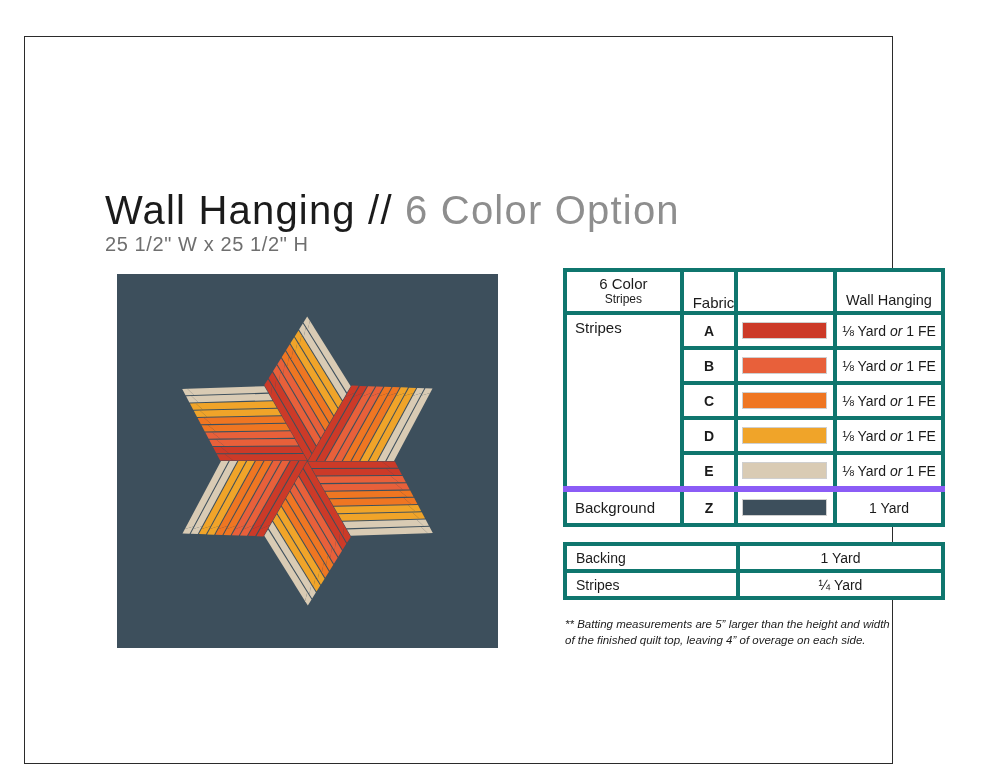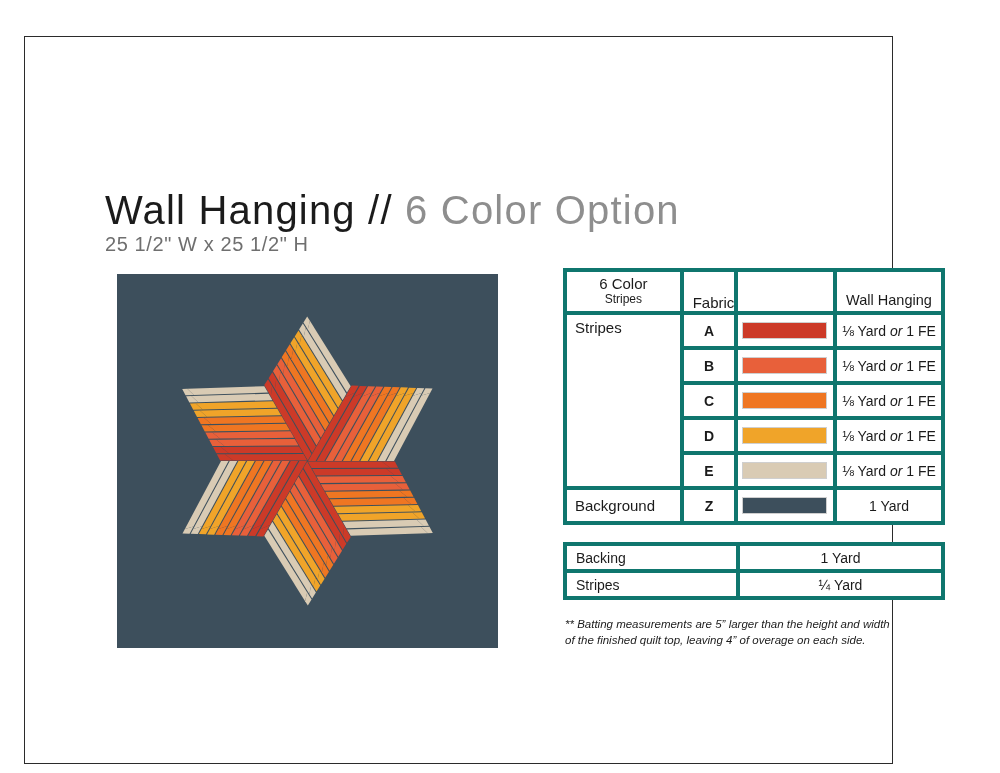--- a/index.html
+++ b/index.html
@@ -141,21 +141,21 @@
     width: 100%;
     border: 1px solid #cfcfcf;
     box-sizing: border-box;
   }
   #fabric-table .amt-cell {
     text-align: center;
     font-size: 14px;
     white-space: nowrap;
   }
   #fabric-table .amt-cell i { font-style: italic; }
-  #fabric-table .row-bg td { border-top: 2px solid #8b5cf6; }
+  #fabric-table .row-bg td { border-top: 6px solid #8b5cf6; }
   .fabric-data-row td { height: 25px; }
 
   
   #materials-table {
     left: 538px;
     top: 505px;
     width: 382px;
     border-radius: 22px;
   }
   #materials-table td { height: 23px; font-size: 14px; }

